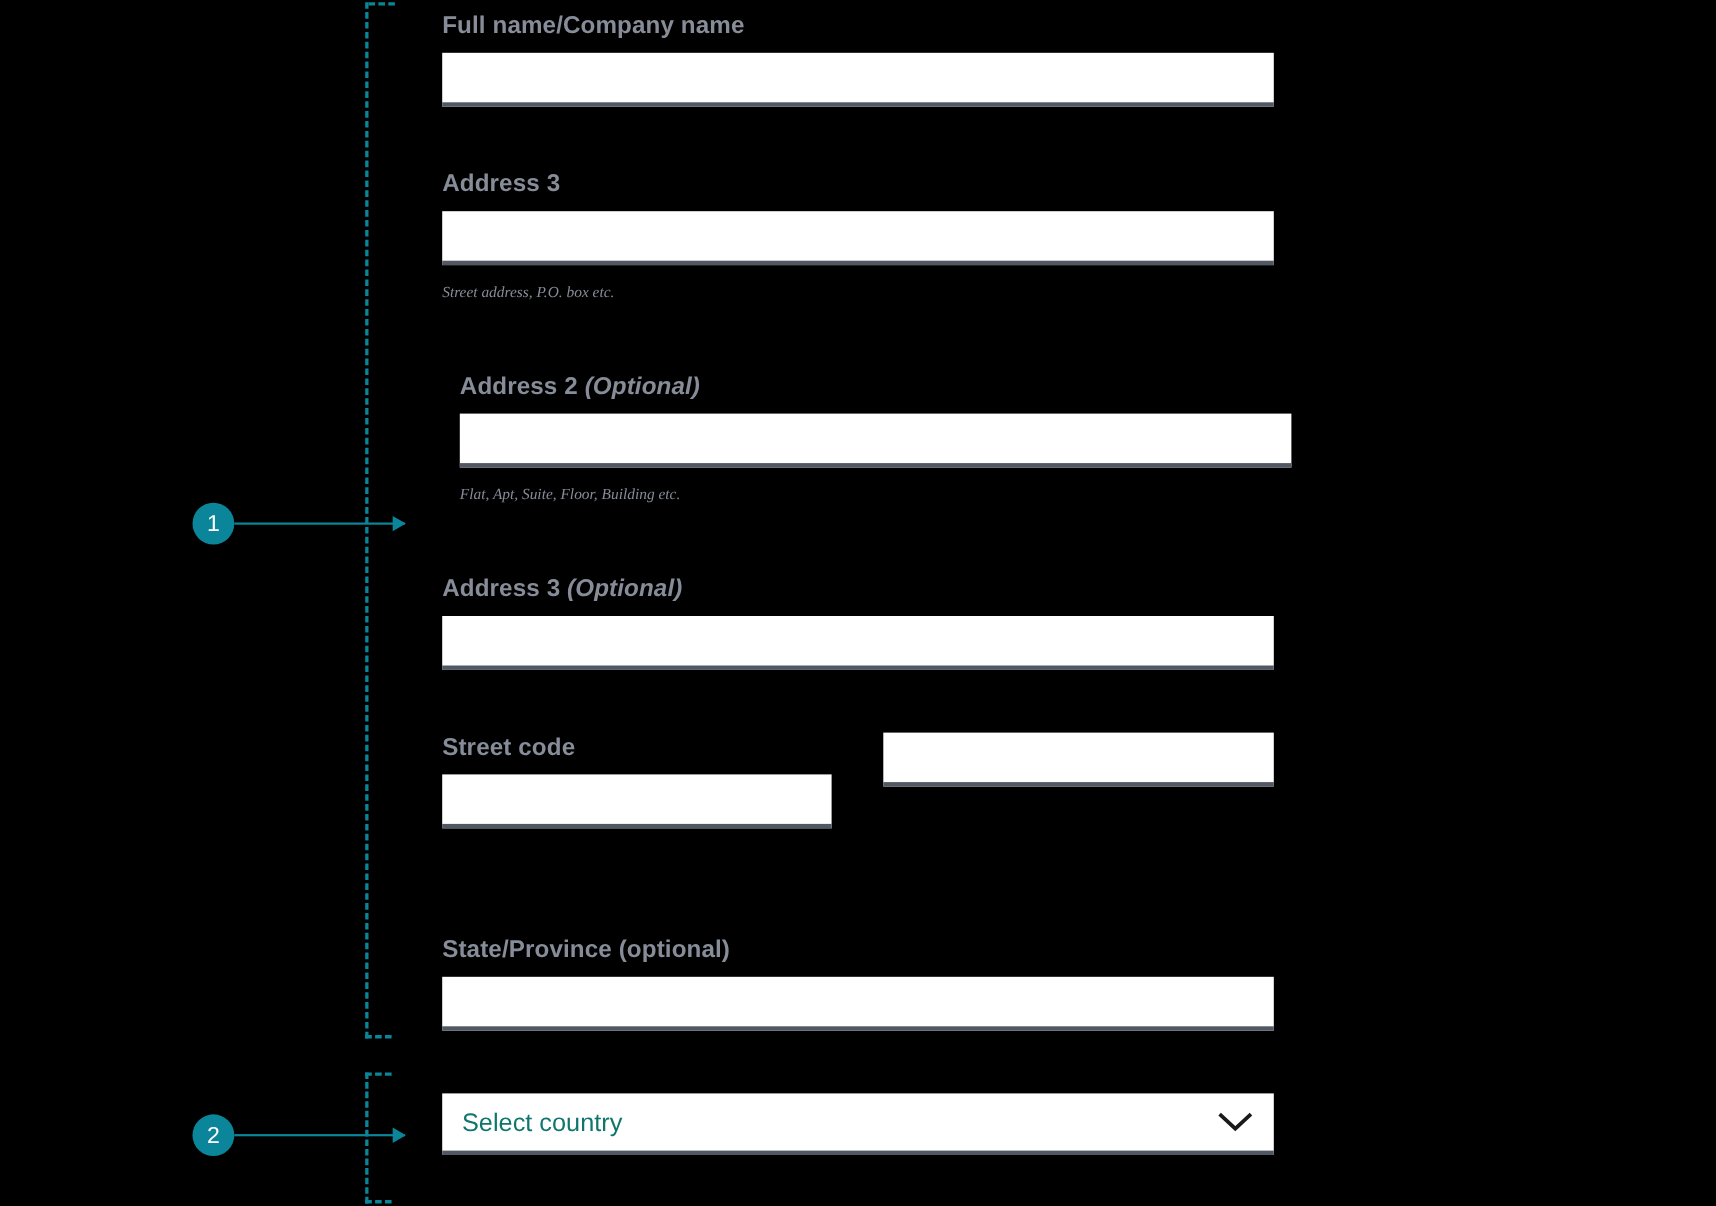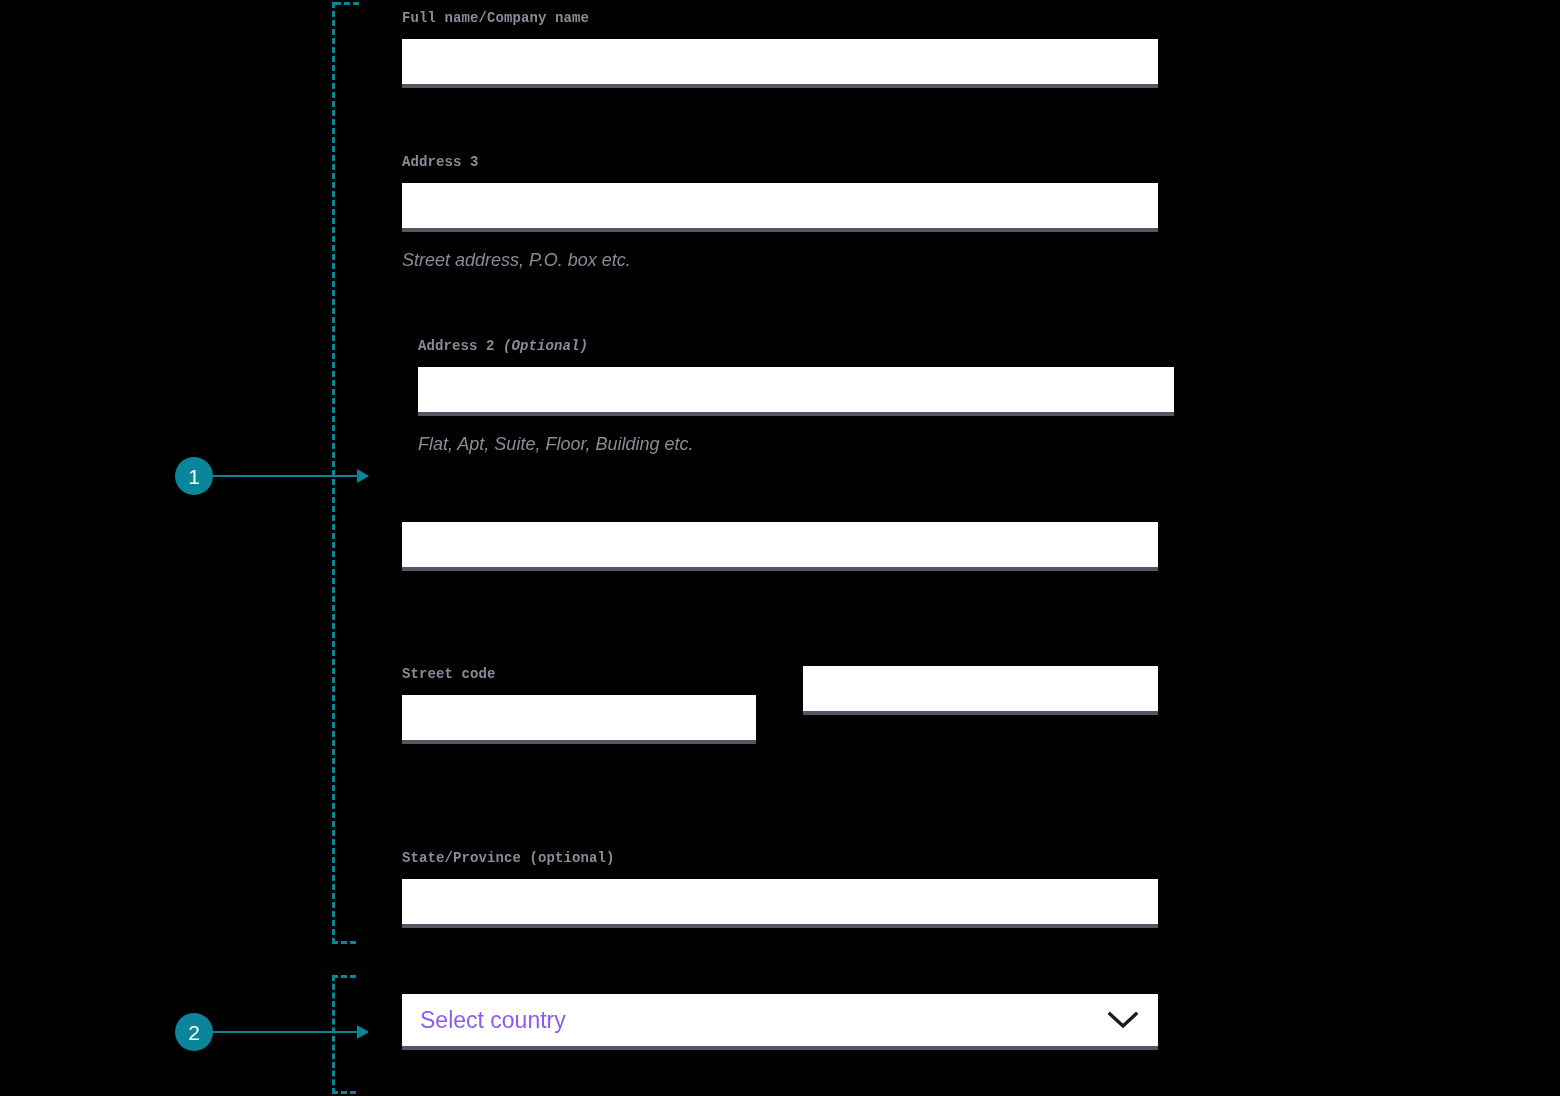--- a/index.html
+++ b/index.html
@@ -103,23 +103,23 @@
     position: absolute;
     left: 402px;
     top: 0;
     width: 756px;
   }
 
   .field { position: relative; }
 
   .field-label {
     color: #868c98;
-    font-size: 14px;
+    font-size: 22px;
     font-weight: bold;
-    font-family: Liberation Mono, monospace;
+    font-family: Liberation Sans, sans-serif;
     letter-spacing: 0.1px;
     line-height: 1.2;
     white-space: nowrap;
   }
   .field-label .opt-italic {
     font-style: italic;
     font-weight: bold;
   }
 
   .text-input {
@@ -133,23 +133,23 @@
     outline: none;
     font-size: 19px;
     font-family: "Liberation Sans", sans-serif;
     color: #222222;
     padding: 0 12px;
     border-radius: 0;
   }
 
   .helper-text {
     color: #868c98;
-    font-size: 18px;
+    font-size: 14px;
     font-style: italic;
-    font-family: Liberation Sans, sans-serif;
+    font-family: Liberation Serif, serif;
     line-height: 1.2;
     white-space: nowrap;
   }
 
   
   .f-fullname            { position:absolute; left:0;   top:10px;  width:756px; }
   .f-fullname .field-label { margin-bottom: 12px; }
 
   .f-address1            { position:absolute; left:0;   top:154px; width:756px; }
   .f-address1 .field-label { margin-bottom: 12px; }
@@ -181,21 +181,21 @@
     width: 100%;
     height: 56px;
     background: #ffffff;
     border-bottom: 4px solid #525863;
     box-sizing: border-box;
     display: flex;
     align-items: center;
   }
   .select-value {
     font-size: 23px;
-    color: #8b5cf6;
+    color: #0f766e;
     font-family: "Liberation Sans", sans-serif;
     font-weight: 400;
     padding-left: 18px;
     flex: 1 1 auto;
     white-space: nowrap;
   }
   .select-chevron {
     width: 46px;
     height: 100%;
     display: flex;
@@ -237,20 +237,21 @@
       <div class="helper-text">Street address, P.O. box etc.</div>
     </div>
 
     <div class="field f-address2">
       <div class="field-label"><span>Address 2</span> <span class="opt-italic">(Optional)</span></div>
       <input class="text-input" type="text" value="" style="">
       <div class="helper-text">Flat, Apt, Suite, Floor, Building etc.</div>
     </div>
 
     <div class="field f-address3">
+      <div class="field-label"><span>Address 3</span> <span class="opt-italic">(Optional)</span></div>
       <input class="text-input" type="text" value="" style="">
     </div>
 
     <div class="field f-postal">
       <div class="field-label">Street code</div>
       <input class="text-input" type="text" value="" style="">
     </div>
 
     <div class="field f-town">
       <input class="text-input" type="text" value="" style="">

